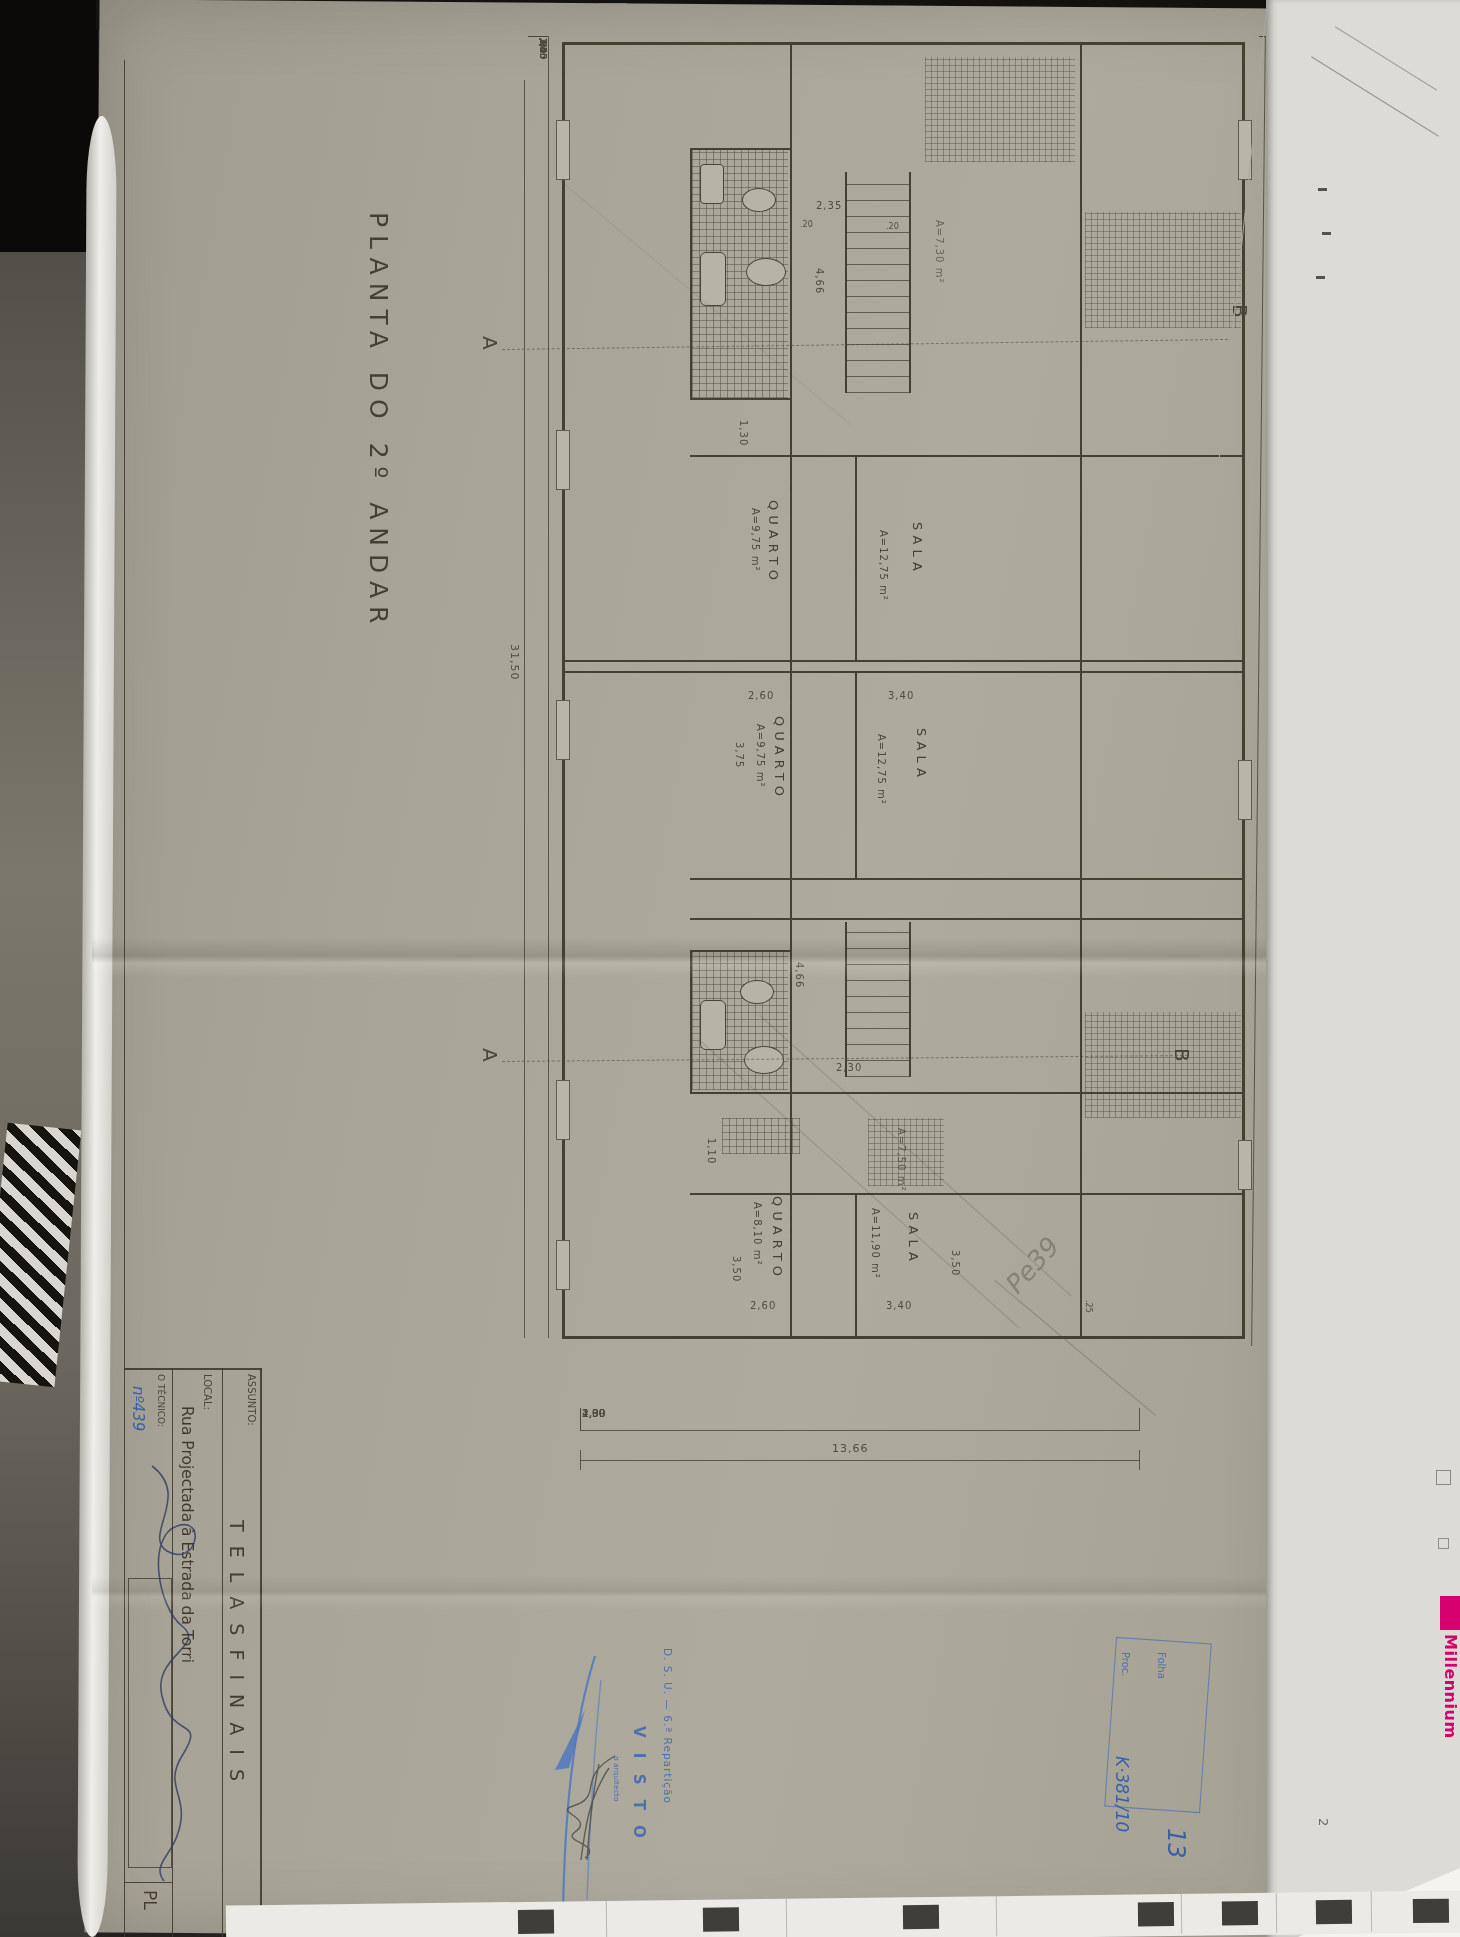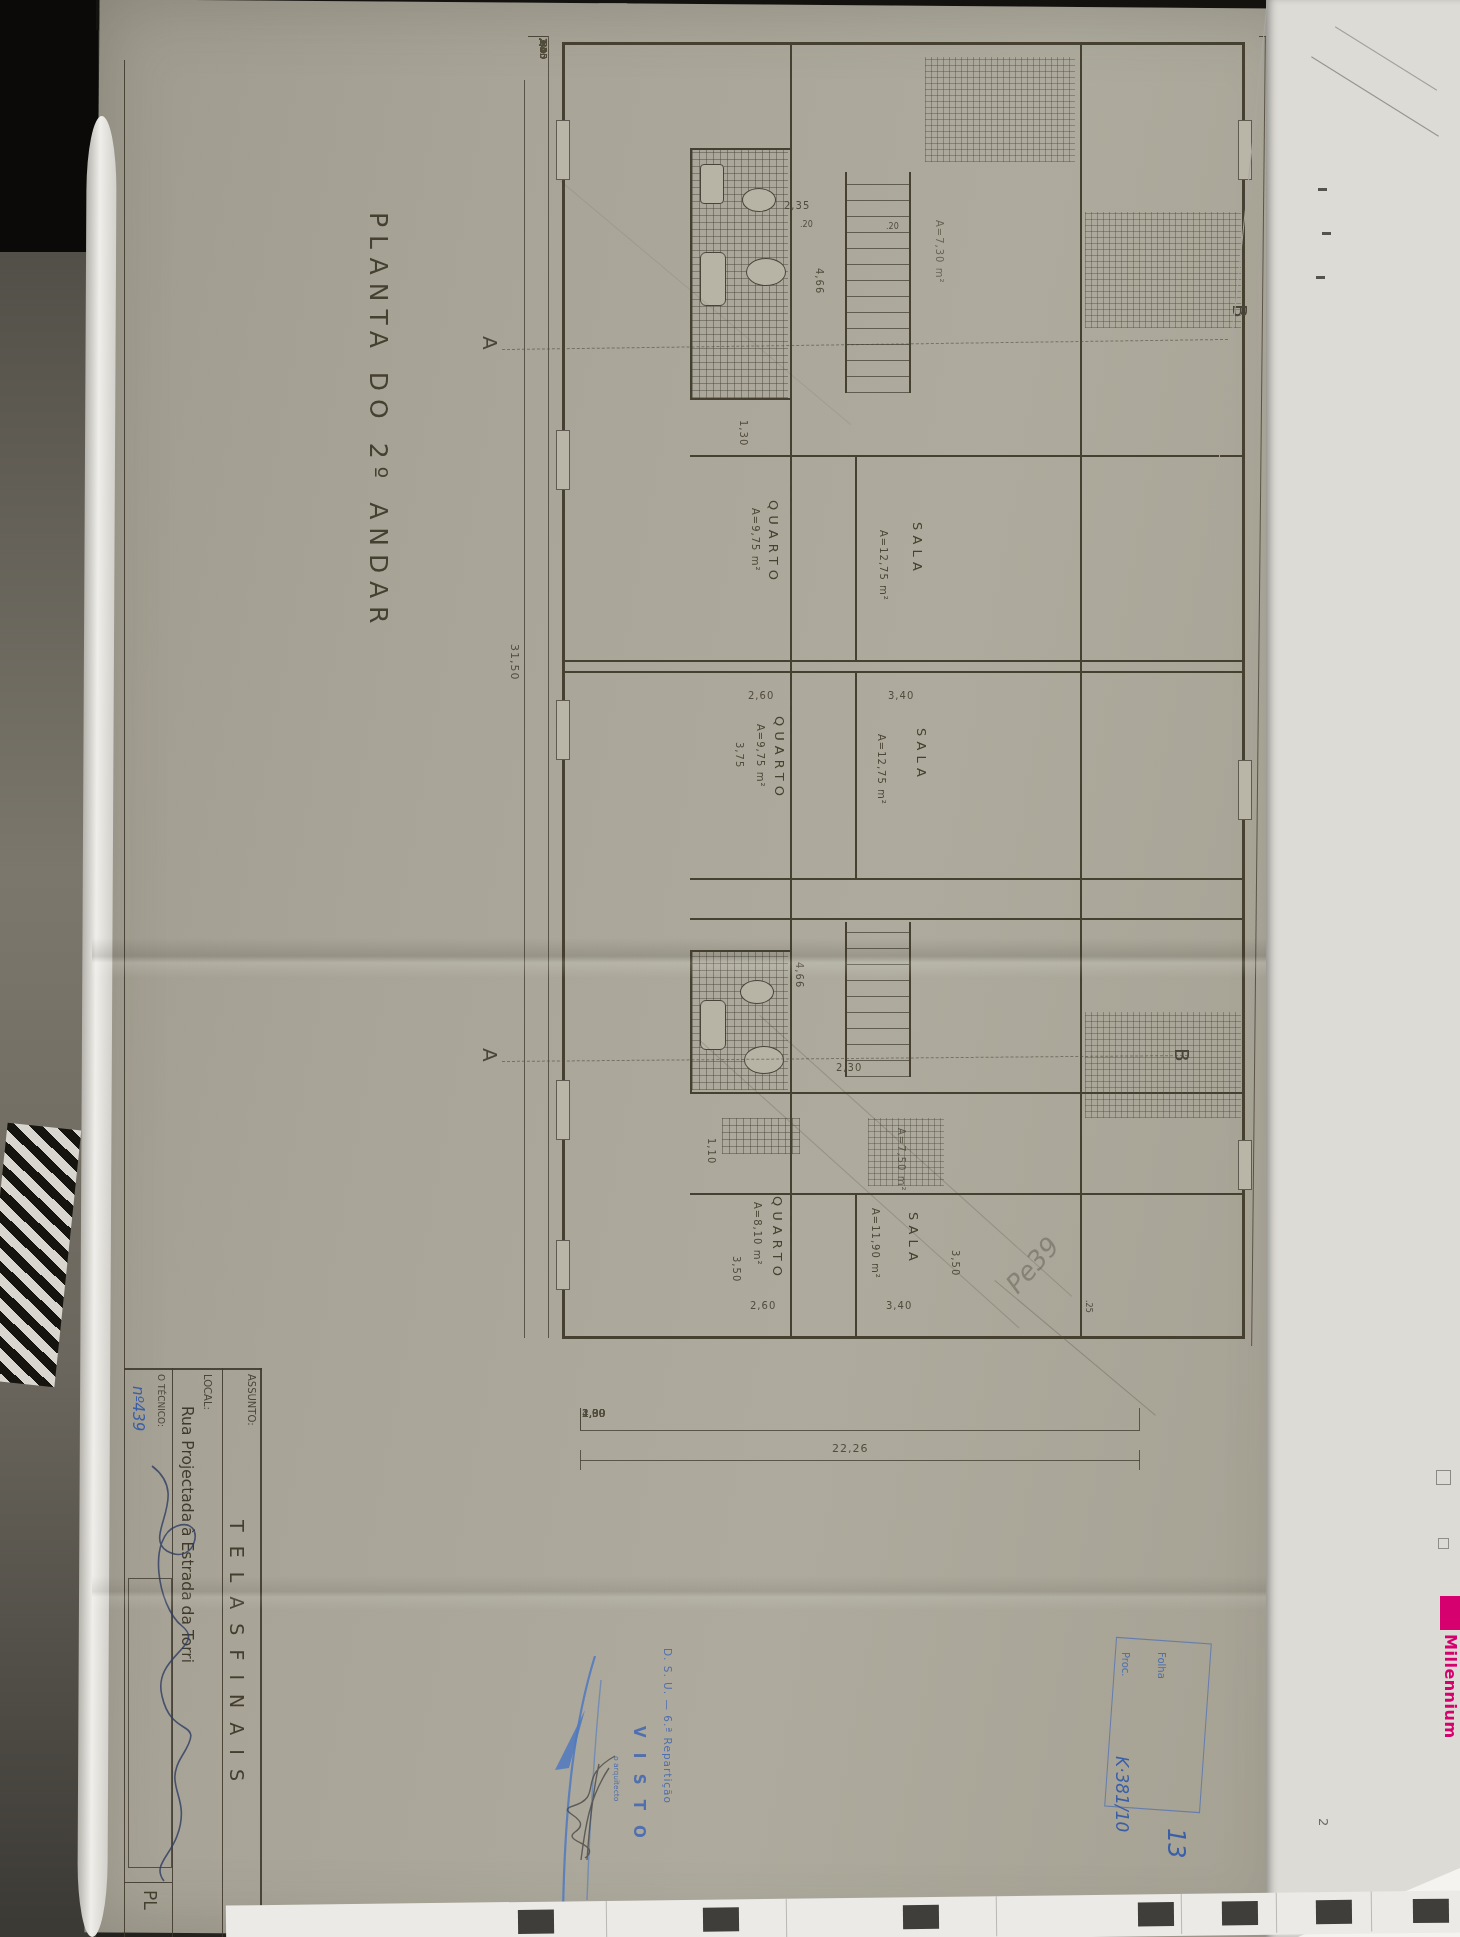--- a/index.html
+++ b/index.html
@@ -199,21 +199,21 @@
   <div class="v room-area" style="left:876px;top:734px;">A=12,75 m²</div>
 
   <div class="v room-name" style="left:770px;top:1196px;">QUARTO</div>
   <div class="v room-area" style="left:752px;top:1202px;">A=8,10 m²</div>
   <div class="v room-name" style="left:906px;top:1212px;">SALA</div>
   <div class="v room-area" style="left:870px;top:1208px;">A=11,90 m²</div>
 
   <div class="v room-area" style="left:934px;top:220px;opacity:.7;">A=7,30 m²</div>
   <div class="v room-area" style="left:896px;top:1128px;opacity:.8;">A=7,50 m²</div>
 
-  <div class="dim" style="left:784px;top:200px;">2,35</div>
+  <div class="dim" style="left:816px;top:200px;">2,35</div>
   <div class="dim-s" style="left:800px;top:220px;">.20</div>
   <div class="dim-s" style="left:886px;top:222px;">.20</div>
   <div class="v dim" style="left:814px;top:268px;">4,66</div>
   <div class="v dim" style="left:738px;top:420px;">1,30</div>
   <div class="dim" style="left:748px;top:690px;">2,60</div>
   <div class="dim" style="left:888px;top:690px;">3,40</div>
   <div class="v dim" style="left:734px;top:742px;">3,75</div>
   <div class="v dim" style="left:794px;top:962px;">4,66</div>
   <div class="dim" style="left:836px;top:1062px;">2,30</div>
   <div class="v dim" style="left:706px;top:1138px;">1,10</div>
@@ -282,21 +282,21 @@
   <div class="hchain" style="left:580px;top:1408px;width:560px;height:22px;">
       <span style="flex-grow: 2.3;">2,30</span>
       <span style="flex-grow: 6.6;">4,99</span>
       <span style="flex-grow: 2;">2,00</span>
       <span style="flex-grow: 1;">1,00</span>
     </div>
   <div class="chainline" style="left:1139px;top:1408px;width:1px;height:22px;"></div>
   <div class="chainline" style="left:580px;top:1460px;width:560px;height:1px;"></div>
   <div class="chainline" style="left:580px;top:1450px;width:1px;height:20px;"></div>
   <div class="chainline" style="left:1139px;top:1450px;width:1px;height:20px;"></div>
-  <div class="dim" style="left:832px;top:1442px;font-size:11px;">22,26</div>
+  <div class="dim" style="left:832px;top:1442px;font-size:11px;">13,66</div>
 
   <div class="crease" style="left:700px;top:1040px;width:430px;transform:rotate(42deg);"></div>
   <div class="crease" style="left:760px;top:1015px;width:420px;transform:rotate(42deg);"></div>
   <div class="crease" style="left:560px;top:180px;width:380px;transform:rotate(40deg);opacity:.5;"></div>
   <div class="pencil-note" style="left:1000px;top:1250px;">Pe39</div>
   <div class="pencil-line" style="left:995px;top:1280px;width:210px;transform:rotate(40deg);"></div>
 
   <div class="fold1"></div>
   <div class="fold2"></div>
 

